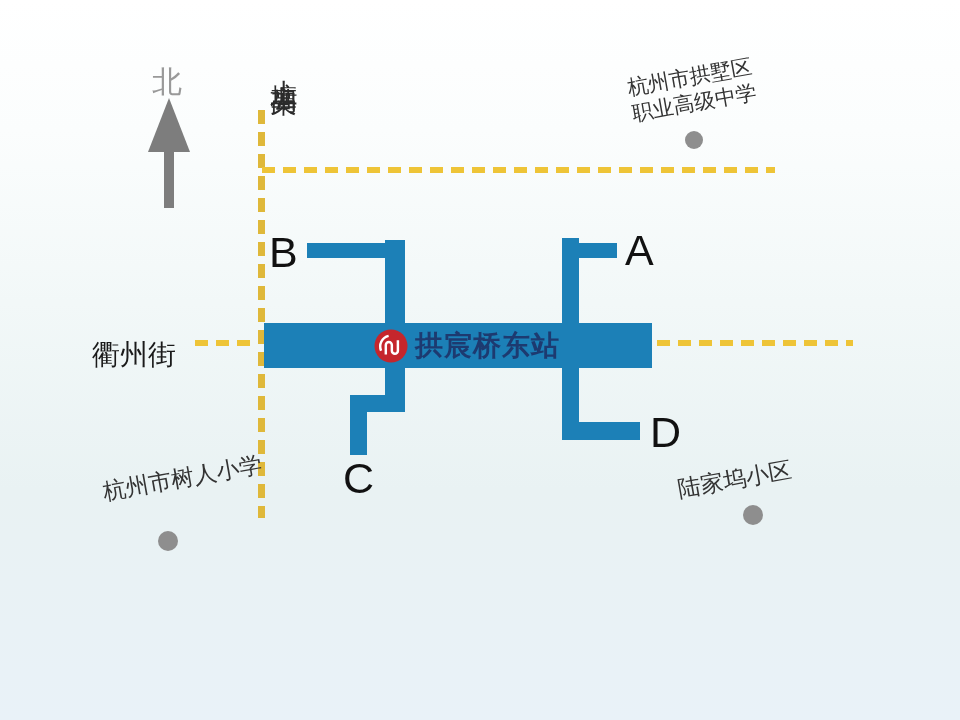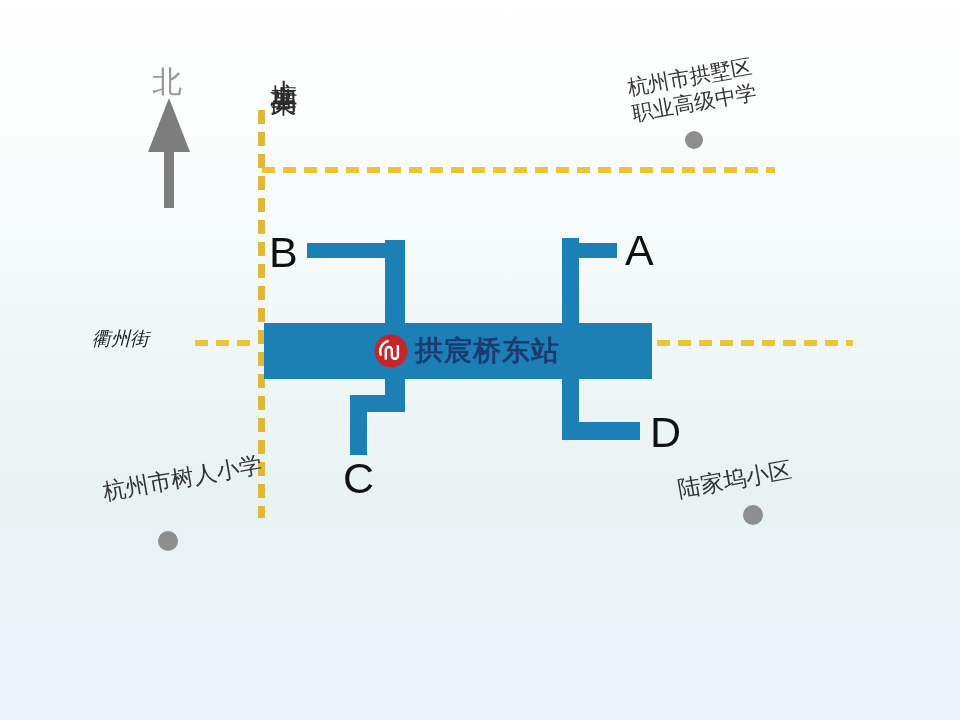--- a/index.html
+++ b/index.html
@@ -16,35 +16,35 @@
   .dash-h{height:6px;background:repeating-linear-gradient(90deg,#eec437 0 13px,rgba(0,0,0,0) 13px 21px);}
   .dash-v{width:7px;background:repeating-linear-gradient(180deg,#dfb83a 0 14px,rgba(0,0,0,0) 14px 22px);}
   
   .seg{position:absolute;background:#1c80b7;}
   
   .north-label{left:152px;top:62px;font-size:30px;color:#999;}
   .road-v-label{
     left:266px;top:58px;font-size:27px;color:#2b2b2b;
     writing-mode:vertical-rl;text-orientation:upright;letter-spacing:3px;
   }
-  .road-h-label{left:92px;top:326px;font-size:19px;color:#1a1a1a;font-style:italic;}
+  .road-h-label{left:92px;top:336px;font-size:28px;color:#1a1a1a;}
   .poi{color:#333;transform:rotate(-10deg);transform-origin:center;}
   .poi-school{left:606px;top:64px;width:172px;font-size:21px;line-height:26px;text-align:center;}
   .poi-shuren{left:102px;top:462px;width:170px;font-size:23px;}
   .poi-lujiawu{left:677px;top:462px;width:140px;font-size:23px;}
   .dot{position:absolute;border-radius:50%;background:#8e8e8e;}
   .dot-school{left:685px;top:131px;width:18px;height:18px;}
   .dot-shuren{left:158px;top:531px;width:20px;height:20px;}
   .dot-lujiawu{left:743px;top:505px;width:20px;height:20px;}
   .exit-label{font-size:43px;font-weight:300;color:#111;}
   .exit-a{left:625px;top:226px;}
   .exit-b{left:269px;top:228px;}
   .exit-c{left:343px;top:454px;}
   .exit-d{left:650px;top:408px;}
-  .station-bar{left:264px;top:323px;width:388px;height:56px;display:flex;align-items:center;}
+  .station-bar{left:264px;top:323px;width:388px;height:45px;display:flex;align-items:center;}
   .station-inner{display:flex;align-items:center;margin-left:110px;}
   .station-name{font-size:28px;color:#1d3a70;font-weight:bold;letter-spacing:1px;margin-left:7px;white-space:nowrap;}
 </style>
 </head>
 <body>
 
 <div class="map">
 
   <div class="abs north-label">北</div>
   <svg class="abs" style="left:146px;top:98px;" width="46" height="112" viewBox="0 0 46 112">

